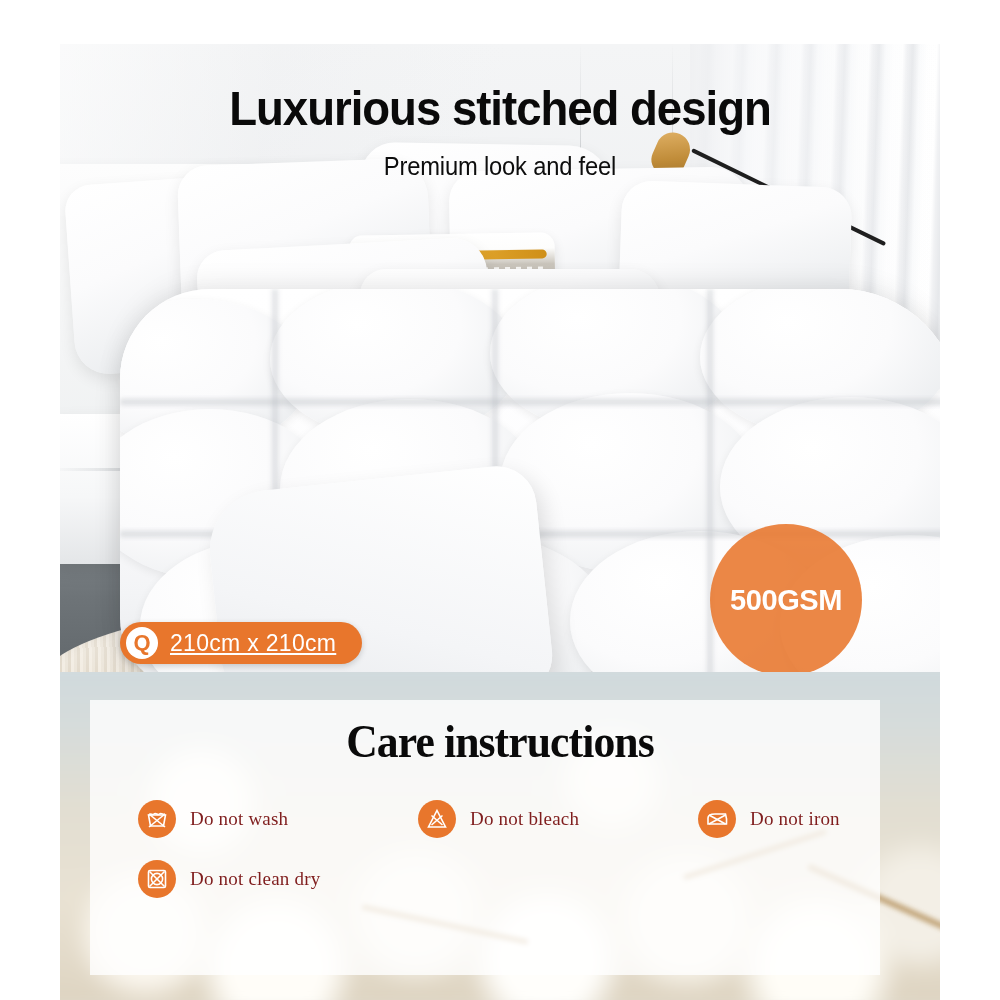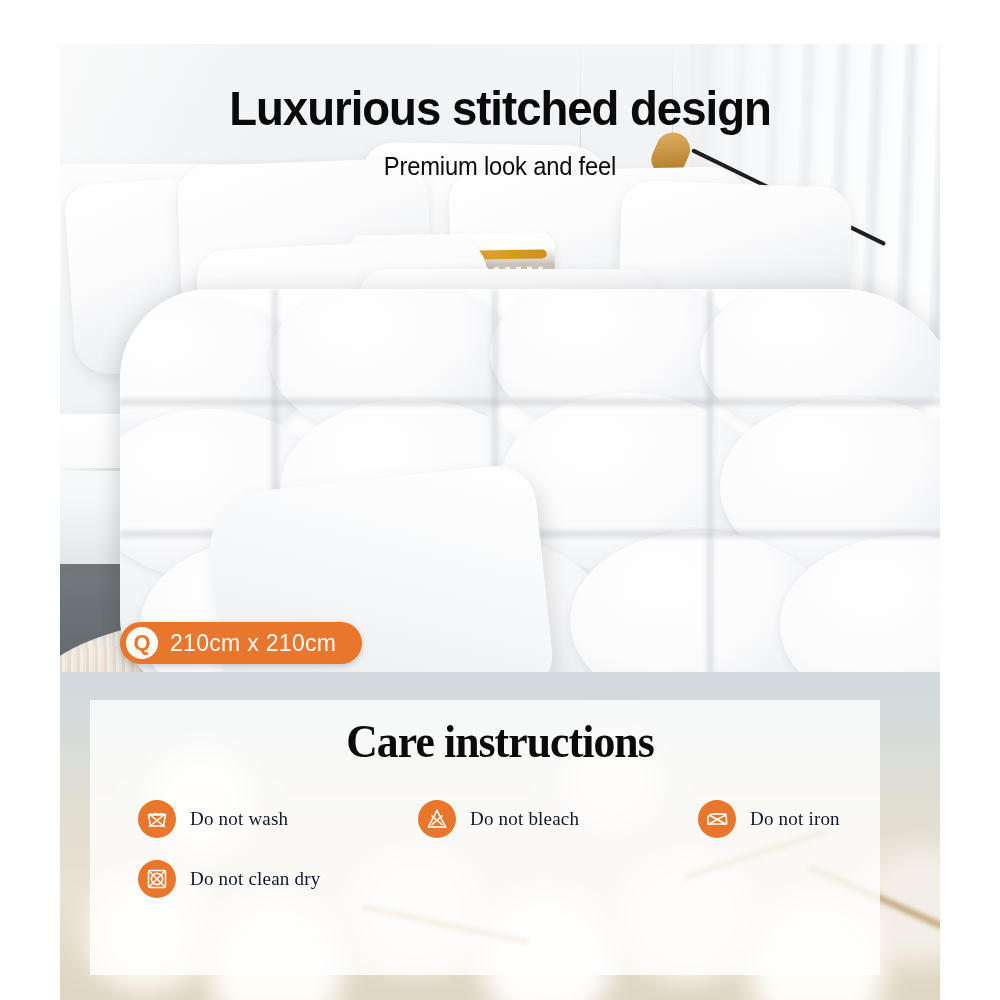--- a/index.html
+++ b/index.html
@@ -192,21 +192,21 @@
     background:#E8762C; border-radius:21px;
     box-shadow:0 2px 6px rgba(0,0,0,.18);
   }
   .size-badge .q-circle{
     width:32px; height:32px; border-radius:50%;
     background:#ffffff; color:#E8762C;
     display:flex; align-items:center; justify-content:center;
     font-size:22px; font-weight:700; line-height:1;
   }
   .size-badge .size-text{
-    color:#ffffff; font-size:23px; font-weight:400; letter-spacing:.3px;
+    color:#ffffff; font-size:23px; font-weight:400; letter-spacing:.3px;text-decoration:underline;
   }
 
   
   .gsm-circle{
     position:absolute; left:650px; top:480px; width:152px; height:152px;
     border-radius:50%; background:rgba(232,118,44,.88);
     display:flex; align-items:center; justify-content:center;
   }
   .gsm-circle span{
     color:#fff; font-size:29px; font-weight:700; letter-spacing:-.4px;
@@ -250,21 +250,21 @@
   }
   .care-row{ display:flex; margin-bottom:22px; }
   .care-item{ display:flex; align-items:center; gap:14px; }
   .care-item.c1{ width:280px; }
   .care-item.c2{ width:280px;text-align:right; }
   .care-item.c3{ width:auto;justify-content:center; }
   .care-icon{
     width:38px; height:38px; border-radius:50%; background:#E8762C;
     display:flex; align-items:center; justify-content:center; flex:0 0 auto;
   }
-  .care-label{ font-size:19px; color:#0f172a; font-weight:400; letter-spacing:.2px; }
+  .care-label{ font-size:19px; color:#7f1d1d; font-weight:400; letter-spacing:.2px; }
 </style>
 </head>
 <body>
 
 <div class="canvas">
 
   <div class="hero">
 
     <div class="wall"></div>
     <div class="wall-seam" style="left:520px"></div>
@@ -324,20 +324,23 @@
     </div>
 
     <div class="hero-title">Luxurious stitched design</div>
     <div class="hero-sub">Premium look and feel</div>
 
     <div class="size-badge">
       <div class="q-circle">Q</div>
       <div class="size-text">210cm x 210cm</div>
     </div>
 
+    <div class="gsm-circle">
+      <span>500GSM</span>
+    </div>
   </div>
 
   <div class="care">
     <div class="cotton-bg"></div>
     <div class="cotton-stem" style="left:300px; top:250px; width:170px; height:5px; transform:rotate(12deg);"></div>
     <div class="cotton-stem" style="left:620px; top:180px; width:150px; height:5px; transform:rotate(-18deg);"></div>
     <div class="cotton-stem" style="left:740px; top:230px; width:190px; height:6px; transform:rotate(24deg);"></div>
 
     <div class="panel"></div>
 

